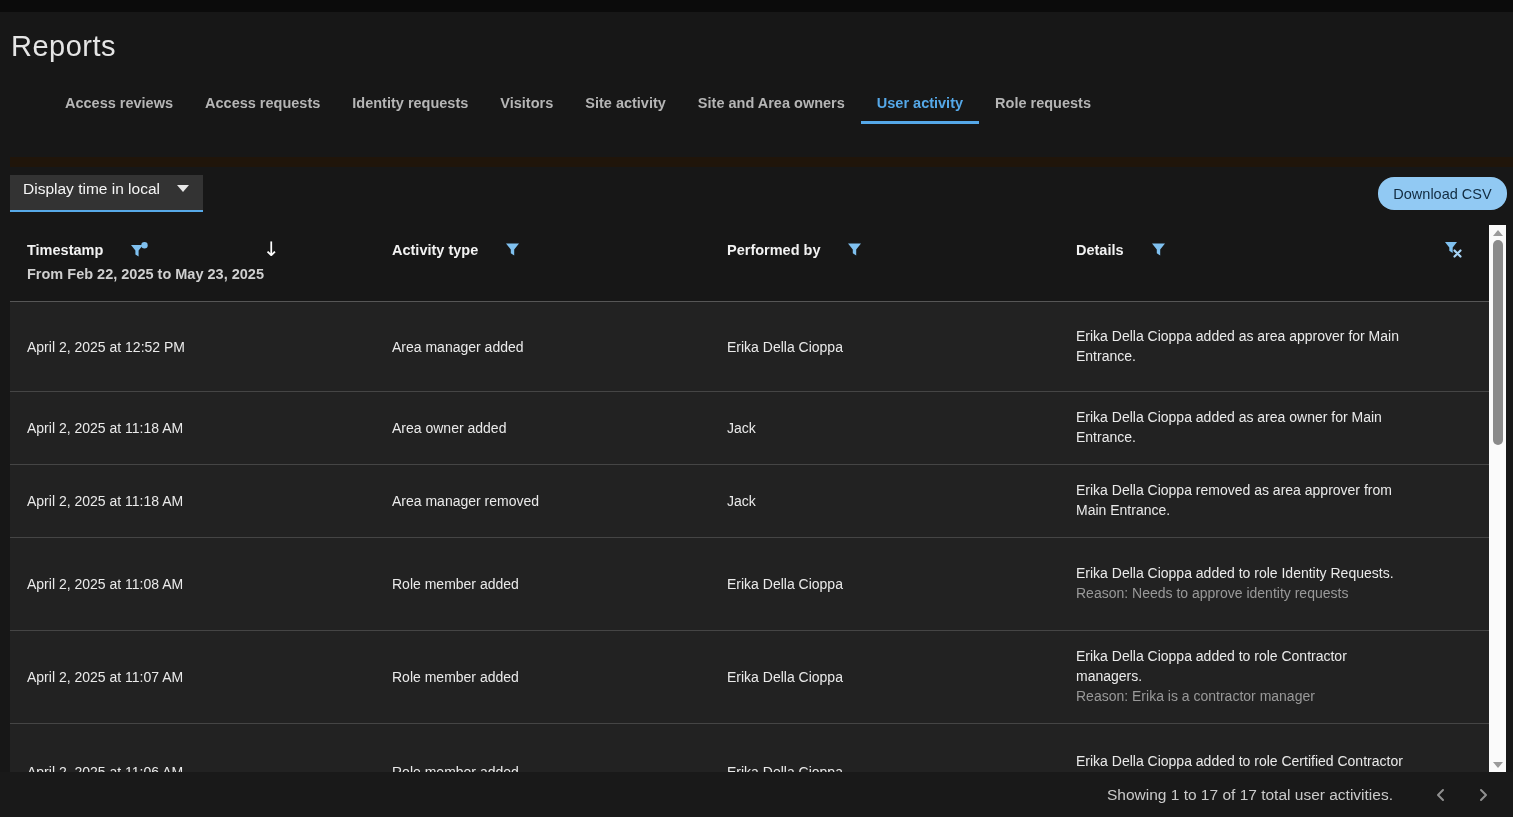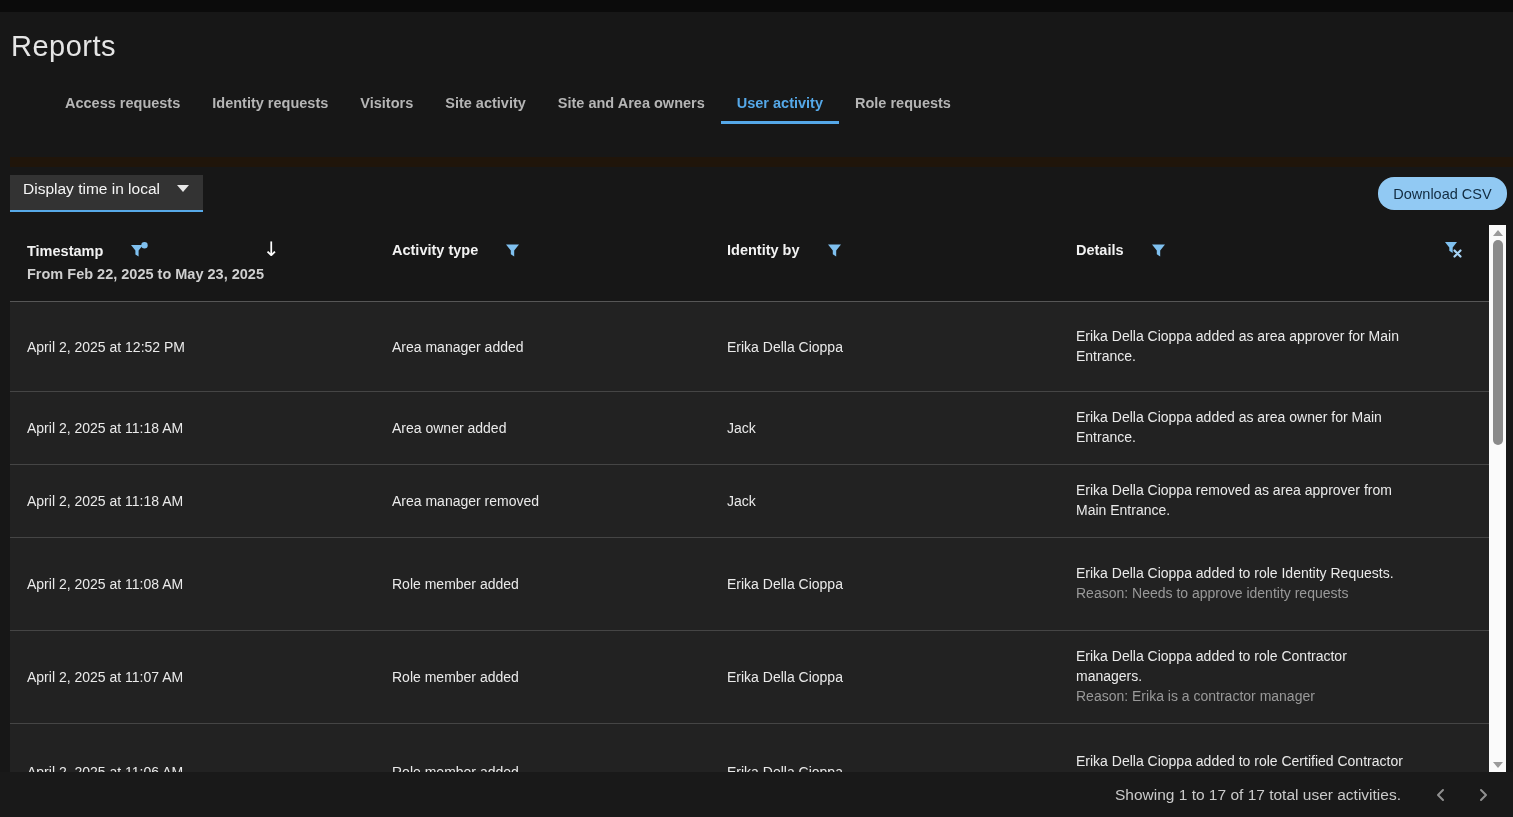--- a/index.html
+++ b/index.html
@@ -52,21 +52,21 @@
   .table-area {
     position: absolute; left: 10px; top: 225px; width: 1479px; height: 547px;
     overflow: hidden;
   }
   .thead {
     position: relative; height: 77px;
     display: grid; grid-template-columns: 365px 335px 349px 1fr;
     border-bottom: 1px solid #565656;
   }
   .th { padding: 17px 0 0 17px; }
-  .th-label-row { display: flex; align-items: center; gap: 27px; }
+  .th-label-row { display: flex; gap: 27px; }
   .th-label { font-size: 14.5px; font-weight: 700; color: #f2f2f2; white-space: nowrap; }
   .th-sub { margin-top: 7px; font-size: 14.5px; font-weight: 600; color: #cfcfcf; white-space: nowrap; }
   .funnel-icon { cursor: pointer; flex: 0 0 auto; display: inline-flex; }
   .sort-arrow {
     position: absolute; left: 253px; top: 14px;
     font-size: 20px; color: #ffffff; cursor: pointer; line-height: 1;
     font-family: "DejaVu Sans", sans-serif;
   }
   .clear-filter {
     position: absolute; right: 24px; top: 16px; cursor: pointer;
@@ -98,34 +98,35 @@
   .sb-thumb {
     position: absolute; top: 15px; left: 3.5px; width: 10px; height: 205px;
     background: #8a8a8a; border-radius: 5px; cursor: grab;
   }
   .sb-arrow.bottom { position: absolute; bottom: 0; }
   .footer {
     position: absolute; left: 0; top: 772px; width: 1513px; height: 45px;
     background: #191919; display: flex; align-items: center; justify-content: flex-end;
     padding-right: 16px; gap: 14px;
   }
-  .footer-summary { font-size: 15.5px; color: #cacaca; margin-right: 12px; }
+  .footer-summary { font-size: 15.5px; color: #cacaca; margin-right: 20px; }
   .pager-btn {
     width: 28px; height: 28px; background: transparent; border: none;
     display: flex; align-items: center; justify-content: center; cursor: pointer;
   }
 </style>
 </head>
 <body>
 
 <div class="top-strip"></div>
 
 <div class="page-title">Reports</div>
 
 <div class="tabs">
+  <div class="tab">Access reviews</div>
 
   <div class="tab">Access requests</div>
 
   <div class="tab">Identity requests</div>
 
   <div class="tab">Visitors</div>
 
   <div class="tab">Site activity</div>
 
   <div class="tab">Site and Area owners</div>
@@ -165,21 +166,21 @@
         <span class="th-label">Activity type</span>
         <span class="funnel-icon">
           <svg width="15" height="15" viewBox="0 0 15 15">
             <path d="M1,1.5 H14 L9.2,7.5 V13.5 L5.8,11.2 V7.5 Z" fill="#7fc0ef"></path>
           </svg>
         </span>
       </div>
     </div>
     <div class="th">
       <div class="th-label-row">
-        <span class="th-label">Identity by</span>
+        <span class="th-label">Performed by</span>
         <span class="funnel-icon">
           <svg width="15" height="15" viewBox="0 0 15 15">
             <path d="M1,1.5 H14 L9.2,7.5 V13.5 L5.8,11.2 V7.5 Z" fill="#7fc0ef"></path>
           </svg>
         </span>
       </div>
     </div>
     <div class="th">
       <div class="th-label-row">
         <span class="th-label">Details</span>

